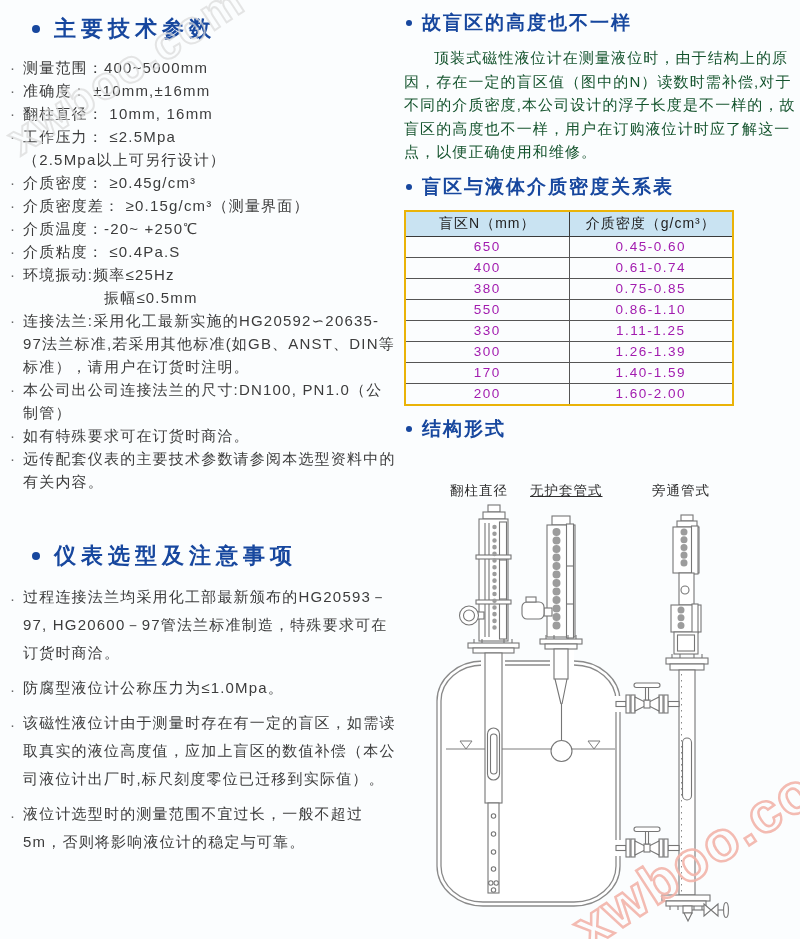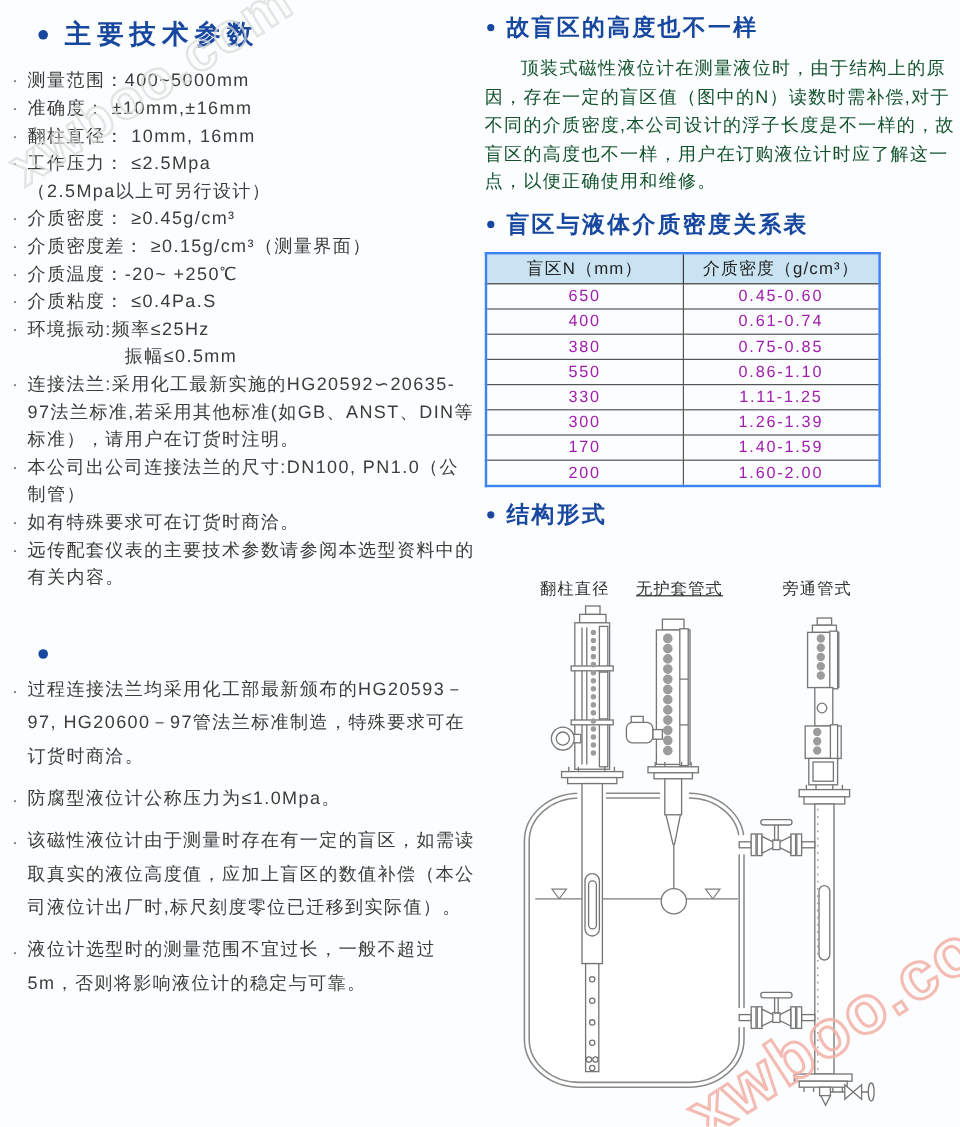--- a/index.html
+++ b/index.html
@@ -26,21 +26,21 @@
           letter-spacing:1.2px;white-space:pre-wrap;}
   .p-item::before{content:"·";position:absolute;left:0;top:0;color:#666;}
   .s-item{position:relative;padding-left:13px;font-size:15px;line-height:28px;
           letter-spacing:1.2px;margin-bottom:7px;}
   .s-item::before{content:"·";position:absolute;left:0;top:2px;color:#666;}
   
   .para{margin:6px 0 10px;font-size:15px;line-height:23.5px;letter-spacing:1.1px;
         text-indent:2em;color:#14532d;}
   
   table.density{border-collapse:collapse;margin:6px 0 10px 0;width:330px;
-        border:2px solid #3b82f6;}
+        border:2px solid #eab308;}
   table.density th{background:#c9e3f2;font-size:14px;font-weight:normal;color:#222;
         height:22px;border:1px solid #3a3a3a;letter-spacing:1px;width:50%;}
   table.density td{font-size:13.5px;color:#a21caf;text-align:center;height:18px;
         border:1px solid #555;letter-spacing:1.5px;}
   
   .diagram{position:relative;height:486px;margin-top:2px;}
   .dlabel{position:absolute;top:30px;font-size:13.5px;color:#2e2e2e;letter-spacing:1px;}
   .dl0{left:46px;} .dl1{left:126px;text-decoration:underline;} .dl2{left:248px;}
   .diagram svg{position:absolute;left:0;top:48px;}
 </style>
@@ -70,20 +70,21 @@
       <div class="p-item">环境振动:频率≤25Hz
 　　　　　振幅≤0.5mm</div>
       <div class="p-item">连接法兰:采用化工最新实施的HG20592∽20635-97法兰标准,若采用其他标准(如GB、ANST、DIN等标准），请用户在订货时注明。</div>
       <div class="p-item">本公司出公司连接法兰的尺寸:DN100, PN1.0（公制管）</div>
       <div class="p-item">如有特殊要求可在订货时商洽。</div>
       <div class="p-item">远传配套仪表的主要技术参数请参阅本选型资料中的有关内容。</div>
     </div>
 
     <div class="h-main h2">
       <span class="dot"></span>
+      <span>仪表选型及注意事项</span>
     </div>
     <div>
       <div class="s-item">过程连接法兰均采用化工部最新颁布的HG20593－97, HG20600－97管法兰标准制造，特殊要求可在订货时商洽。</div>
       <div class="s-item">防腐型液位计公称压力为≤1.0Mpa。</div>
       <div class="s-item">该磁性液位计由于测量时存在有一定的盲区，如需读取真实的液位高度值，应加上盲区的数值补偿（本公司液位计出厂时,标尺刻度零位已迁移到实际值）。</div>
       <div class="s-item">液位计选型时的测量范围不宜过长，一般不超过5m，否则将影响液位计的稳定与可靠。</div>
     </div>
   </div>
 
   <div class="col-right">

